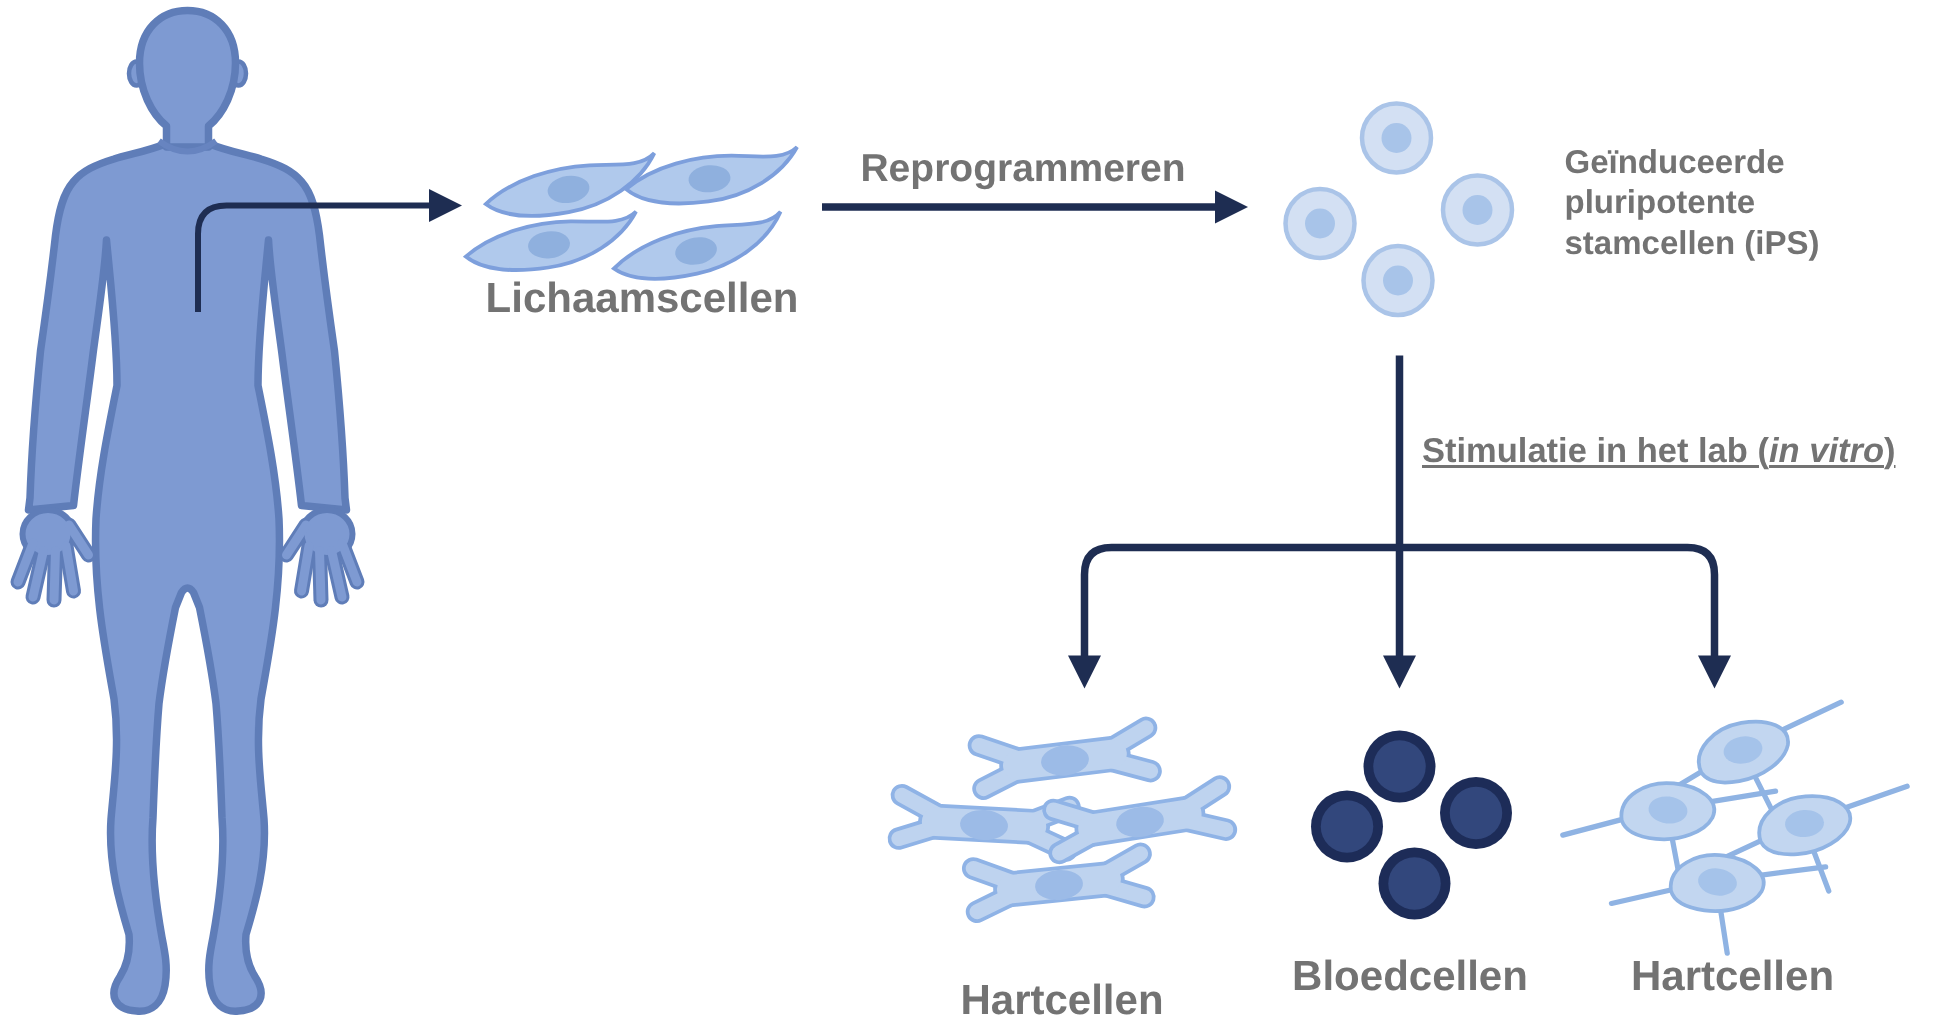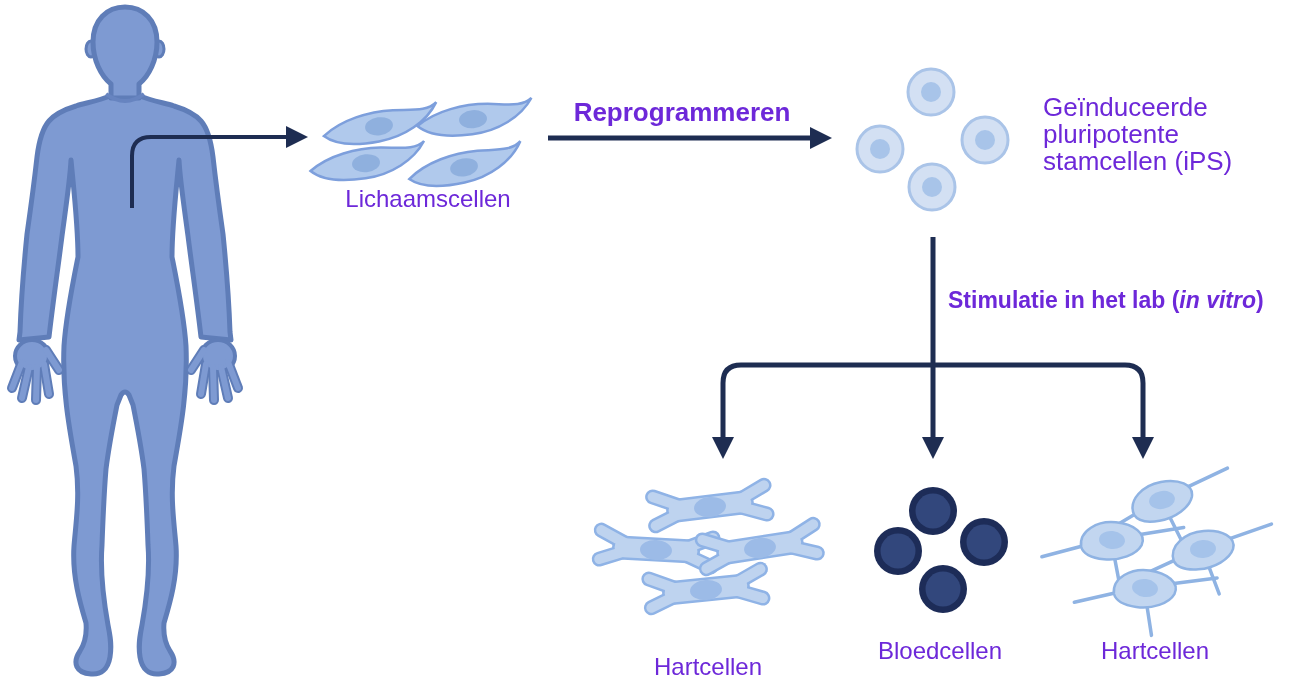--- a/index.html
+++ b/index.html
@@ -2,32 +2,32 @@
 <html><head>
 <meta charset="utf-8">
 <style>
   html,body { margin:0; padding:0; background:#ffffff; }
   .canvas {
     position:relative; width:1299px; height:684px;
     background:#ffffff; overflow:hidden;
     font-family:"Liberation Sans", sans-serif;
   }
   .canvas svg.diagram { position:absolute; left:0; top:0; width:1299px; height:684px; display:block; }
-  .label { position:absolute; color:#6d28d9; }
+  .label { position:absolute; color:#737373; }
   .cell-label {
-    font-size:24px; font-weight:400; white-space:nowrap;
+    font-size:28px; font-weight:700; white-space:nowrap;
     transform:translate(-50%,-50%);
   }
   .process-label { font-weight:700; white-space:nowrap; }
   #label-reprogram { left:682px; top:112px; font-size:26px; transform:translate(-50%,-50%); }
-  #label-stimulation { left:948px; top:287px; font-size:23px; }
+  #label-stimulation { left:948px; top:287px; font-size:23px;text-decoration:underline; }
   #label-stimulation em { font-style:italic; }
   #label-ips {
     left:1043px; top:94px; width:200px;
-    font-size:26px; font-weight:400; line-height:27px; text-align:left;
+    font-size:22px; font-weight:700; line-height:27px; text-align:left;
   }
   #label-bodycells { left:428px; top:199px; }
   #label-heart { left:708px; top:651px;margin-top:16px; }
   #label-blood { left:940px; top:651px; }
   #label-nerve { left:1155px; top:651px; }
 </style>
 </head>
 <body>
 
 <div class="canvas">

